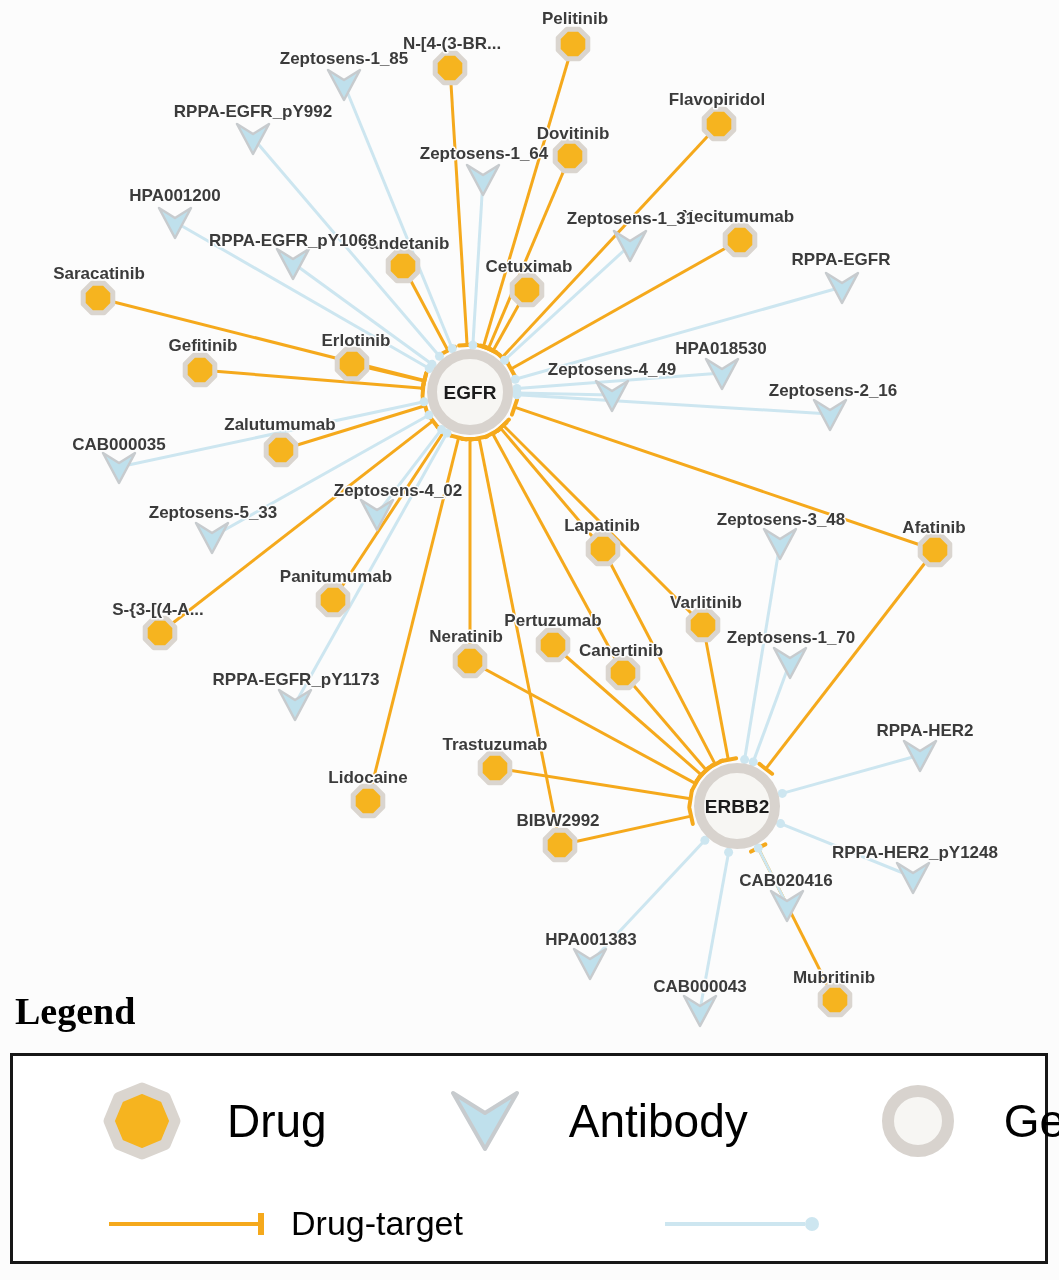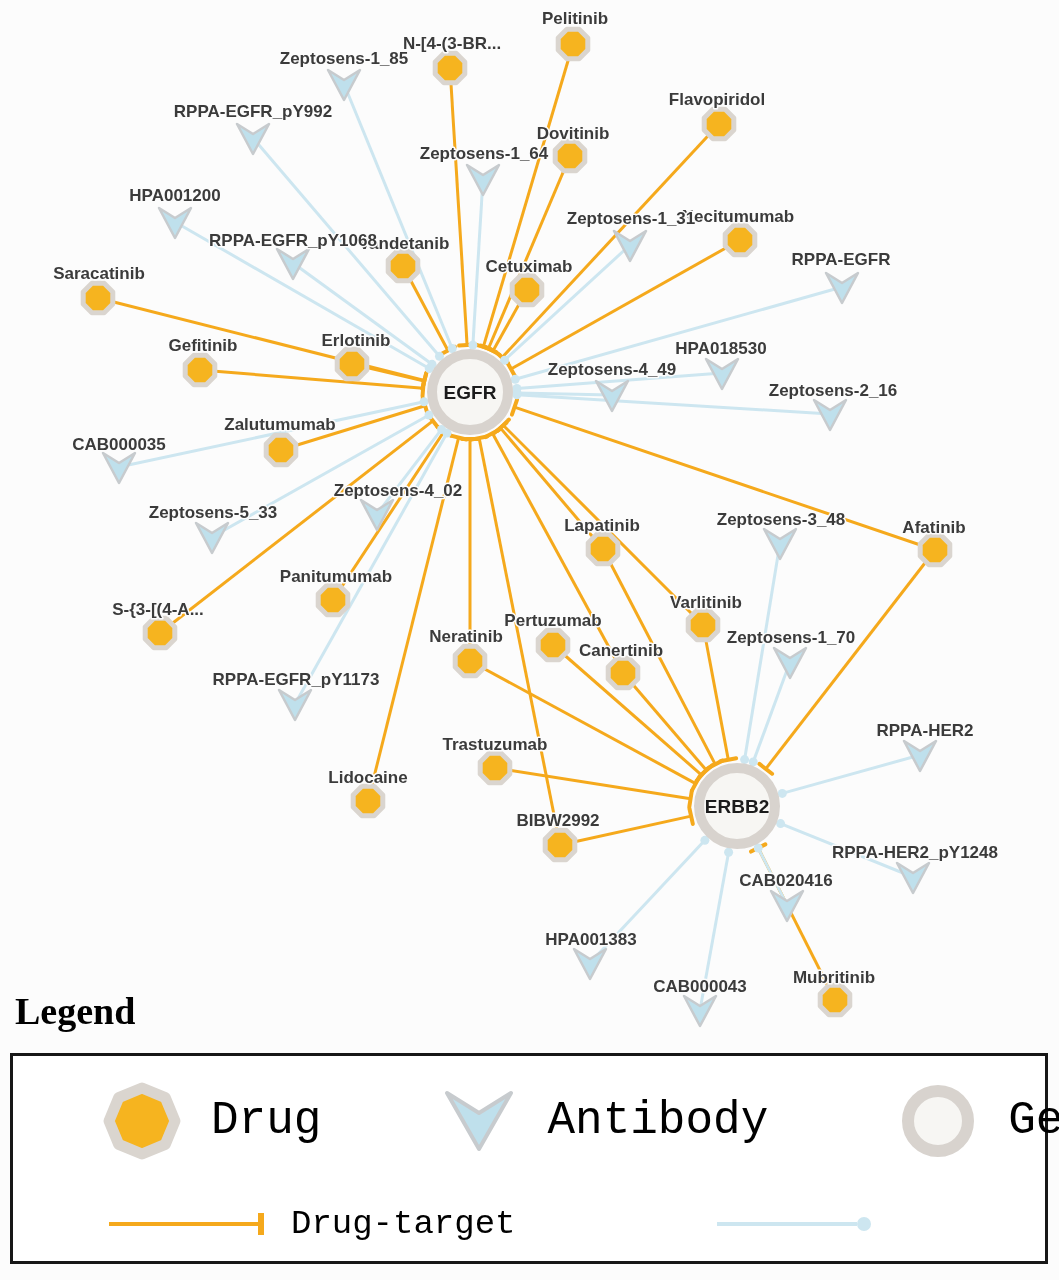--- a/index.html
+++ b/index.html
@@ -55,28 +55,28 @@
     display: flex;
     flex-direction: column;
     justify-content: center;
   }
   .legend-row { display: flex; align-items: center; }
   .legend-row.nodes-row { height: 120px; margin-top: 4px; }
   .legend-row.edges-row { height: 74px; margin-top: 6px; }
   .legend-item { display: flex; align-items: center; }
   .legend-item .shape { flex: 0 0 auto; }
   .node-legend-label {
-    font-family: Liberation Mono, monospace;
+    font-family: Liberation Sans, sans-serif;
     font-size: 46px;
     color: #000;
-    margin-left: 28px;
+    margin-left: 44px;
     white-space: nowrap;
   }
   .edge-legend-label {
-    font-family: Liberation Mono, monospace;
+    font-family: Liberation Sans, sans-serif;
     font-size: 34px;
     color: #000;
     margin-left: 16px;
     white-space: nowrap;
   }
   .mi-drug  { margin-left: 88px; }
   .mi-gene  { margin-left: 128px; }
   .mi-anti  { margin-left: 118px; }
   .mi-dte   { margin-left: 94px; }
   .mi-ate   { margin-left: 200px; }

